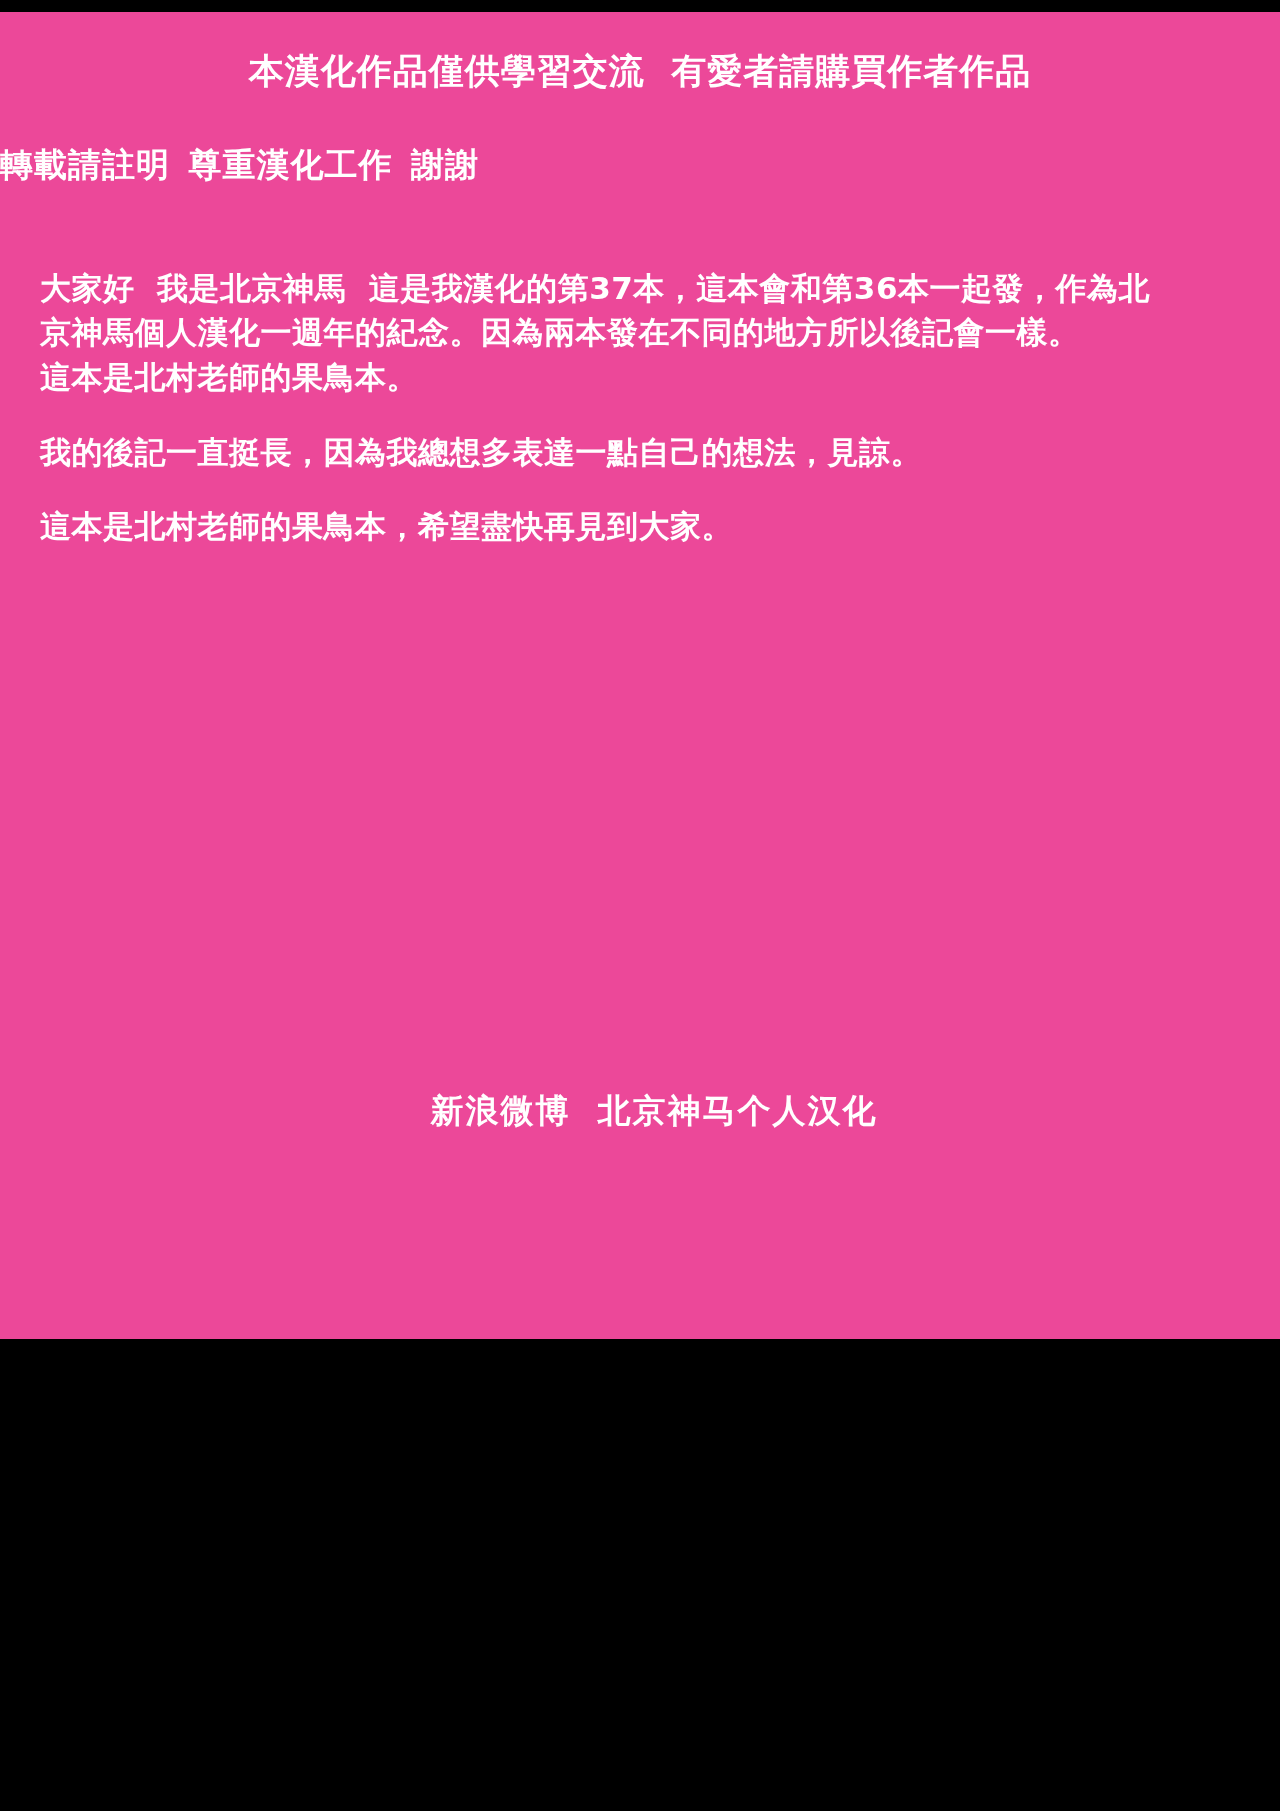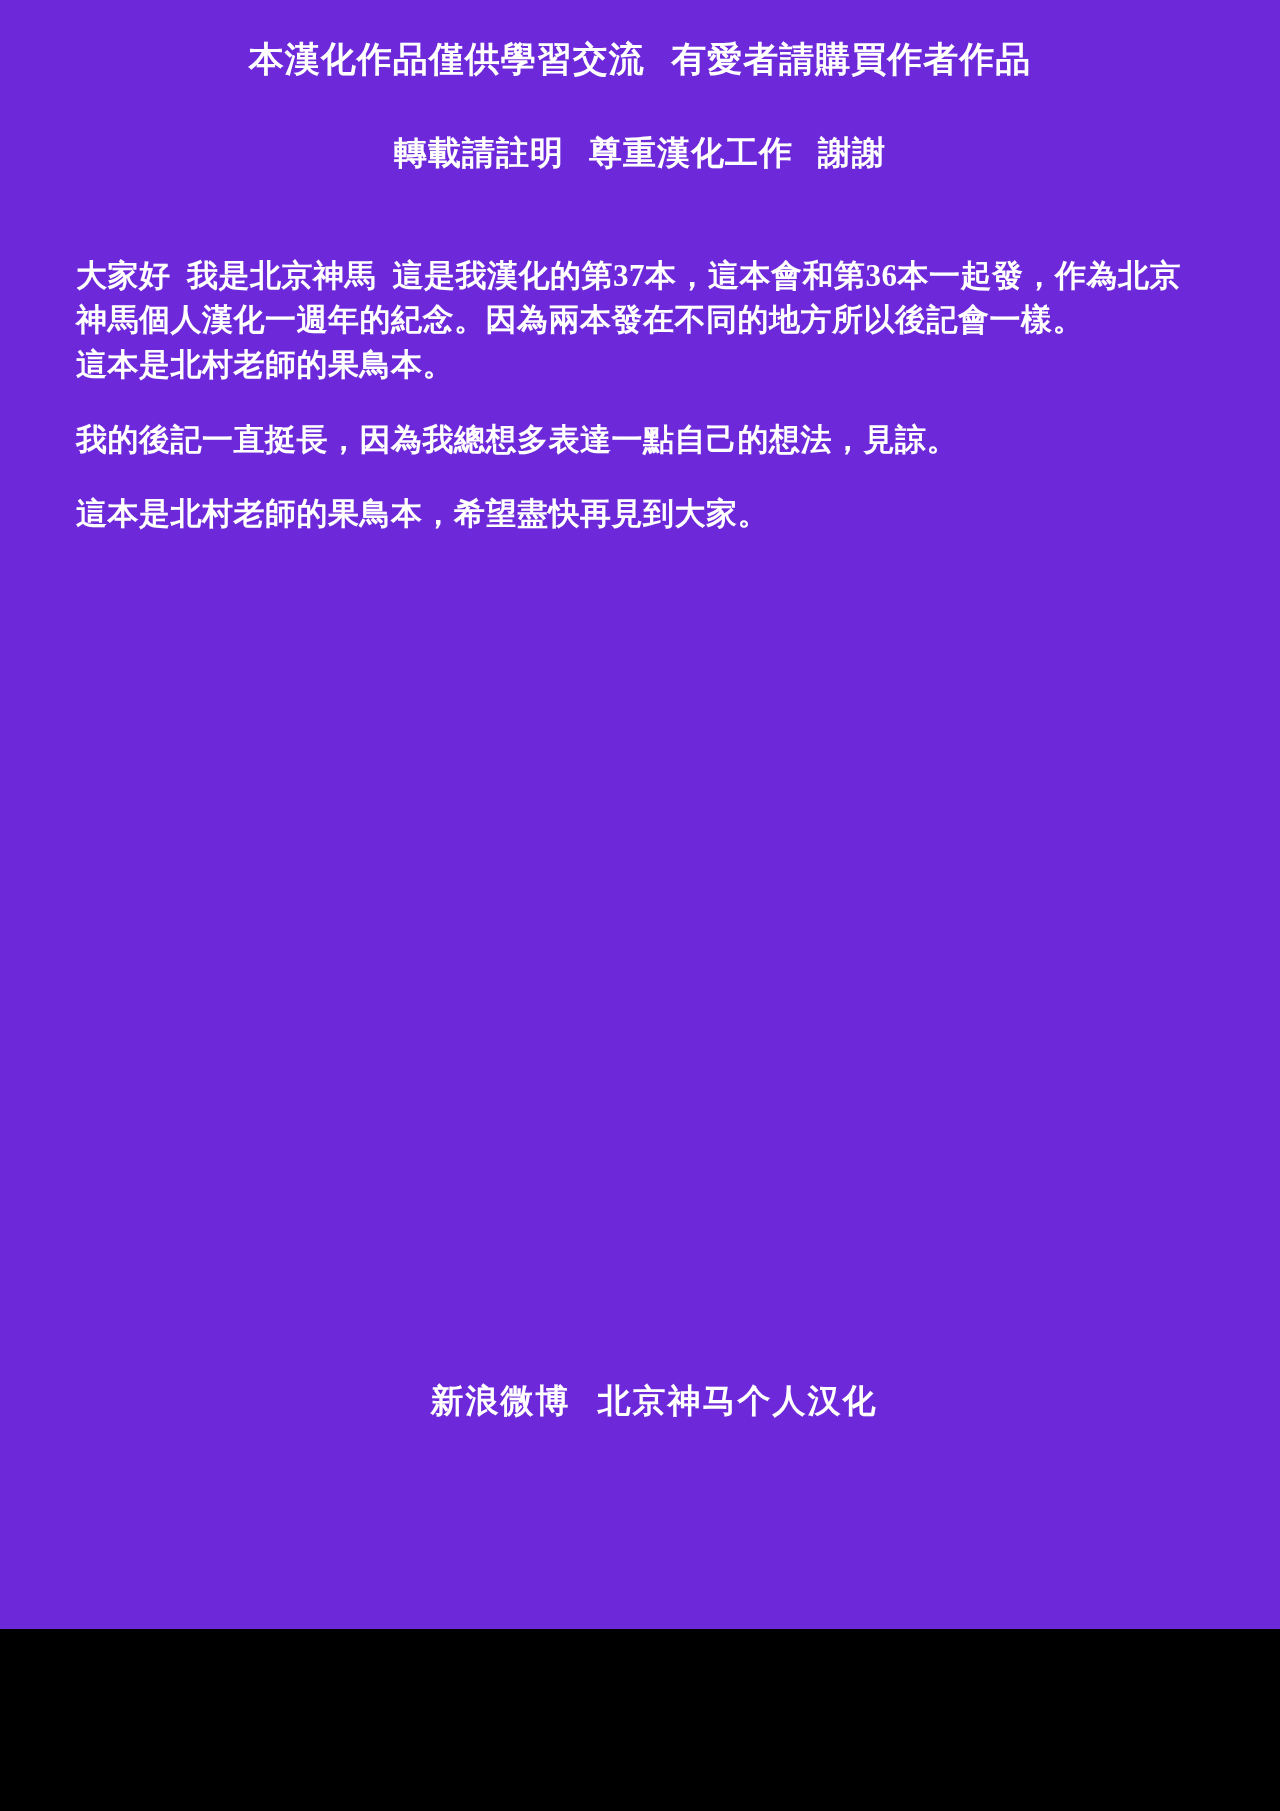--- a/index.html
+++ b/index.html
@@ -3,53 +3,54 @@
 <meta charset="utf-8">
 <style>
   html, body {
     margin: 0;
     padding: 0;
     background: #000000;
   }
   .page {
     position: relative;
     width: 1280px;
-    height: 1629px;
-    background: #6d28d9;
+    height: 1327px;
+    background: #ec4899;
     color: #ffffff;
     font-family: "DejaVu Sans", "Liberation Sans", sans-serif;
     overflow: hidden;
     box-sizing: border-box;
+    margin-top: 12px;
   }
   .header-block {
     padding-top: 34px;
     text-align: center;
   }
   .header-line {
     font-size: 35px;
     font-weight: bold;
     line-height: 1.45;
     letter-spacing: 1px;
     white-space: pre;
   }
   .notice-block {
     margin-top: 46px;
-    text-align: center;
+    text-align: left;
+    font-family: Liberation Serif, serif;
   }
   .notice-line {
     font-size: 33px;
     font-weight: bold;
     letter-spacing: 1px;
     white-space: pre;
   }
   .body-block {
     margin-top: 78px;
-    padding-left: 76px;
+    padding-left: 40px;
     padding-right: 60px;
-    font-family: Liberation Serif, serif;
   }
   .para {
     font-size: 31px;
     font-weight: bold;
     line-height: 1.44;
     letter-spacing: 0.5px;
     margin: 0 0 30px 0;
     white-space: pre-wrap;
     max-width: 1110px;
   }

